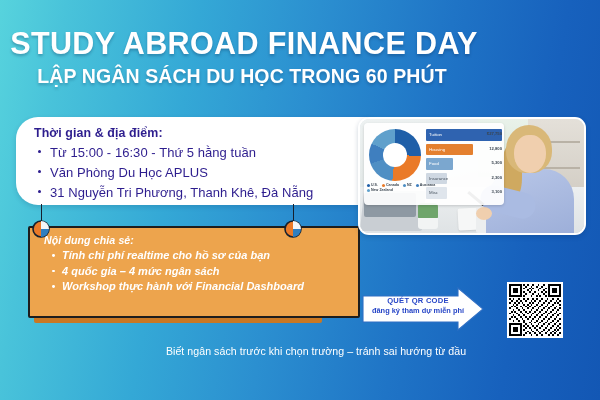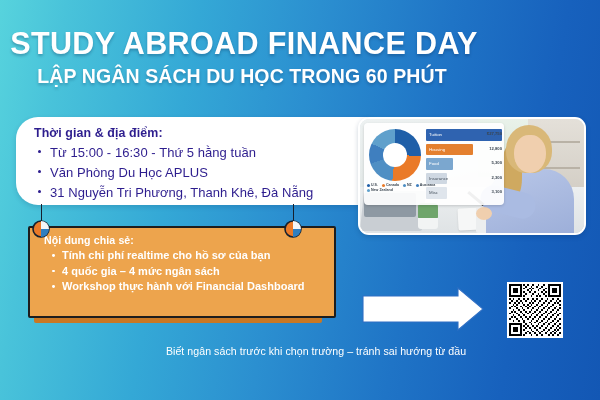--- a/index.html
+++ b/index.html
@@ -47,23 +47,23 @@
     content:"";position:absolute;left:4px;top:7px;width:3.4px;height:3.4px;
     border-radius:50%;background:#2d1d8e;
   }
 
   
   #orange-shadow{
     position:absolute;left:34px;top:231px;width:288px;height:92px;
     background:#c97824;border-radius:2px;
   }
   #orange-card{
-    position:absolute;left:28px;top:226px;width:308px;height:92px;
+    position:absolute;left:28px;top:226px;width:332px;height:92px;
     background:#eda44d;border:2px solid #1d1d1d;border-radius:2px;
-    box-sizing:border-box;padding:6px 16px 0 14px;
+    box-sizing:border-box;padding:6px 16px 0 14px;font-style:italic;
   }
   .ocard-head{
     font-size:10.6px;font-weight:bold;color:#ffffff;margin:0 0 2px 0;letter-spacing:.1px;
   }
   .o-list{list-style:none;margin:0;padding:0;}
   .o-list li{
     position:relative;font-size:11px;font-weight:bold;color:#ffffff;
     padding-left:18px;line-height:1.42;text-align:justify;
     text-align-last:left;letter-spacing:.02px;
   }
@@ -269,20 +269,24 @@
           <span class="bar-val">3,100</span>
         </div>
       </div>
     </div>
   </div>
 
   <div id="arrow-wrap">
     <svg id="arrow-svg" width="122" height="44" viewBox="0 0 122 44">
       <path d="M1 9 H96 V1 L121 22 L96 43 V35 H1 Z" fill="#ffffff" stroke="#2f6fc4" stroke-width="1.1"></path>
     </svg>
+    <div id="arrow-text">
+      <div class="qr-l1">QUÉT QR CODE</div>
+      <div class="qr-l2">đăng ký tham dự miễn phí</div>
+    </div>
   </div>
 
   <div id="qr">
     <svg width="52" height="52" viewBox="0 0 29 29" shape-rendering="crispEdges">
       <rect width="29" height="29" fill="#fff"></rect>
       <g fill="#000">
         <rect x="0" y="0" width="7" height="1"></rect>
           <rect x="0" y="6" width="7" height="1"></rect>
         <rect x="0" y="0" width="1" height="7"></rect>
           <rect x="6" y="0" width="1" height="7"></rect>

